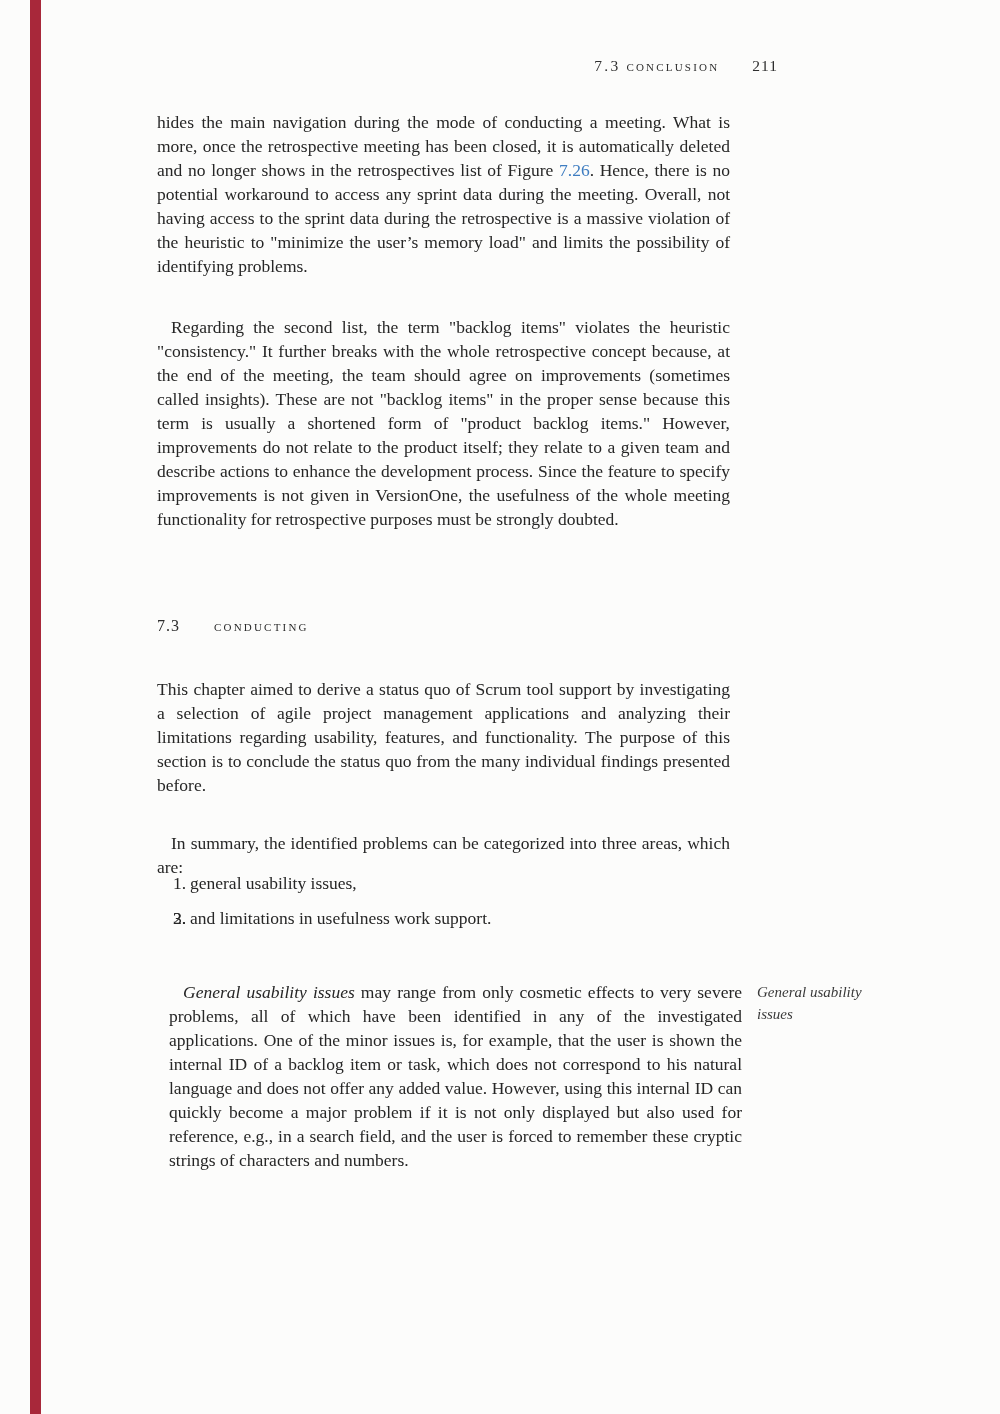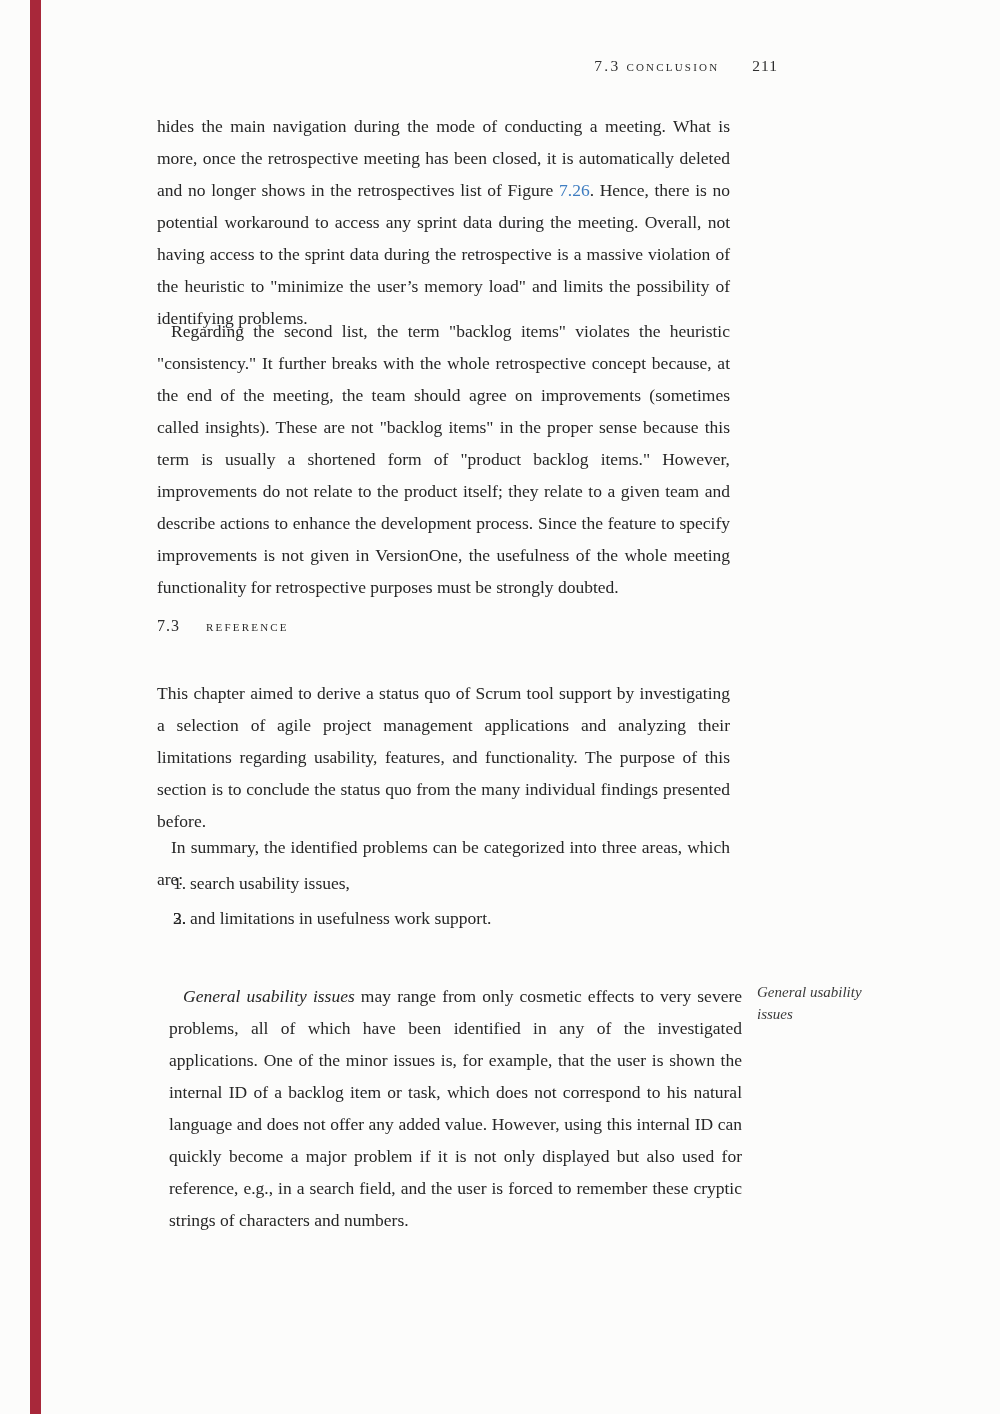--- a/index.html
+++ b/index.html
@@ -39,39 +39,39 @@
   .pagenum {
     font-size: 15.5px;
     letter-spacing: 1px;
   }
   p.body {
     position: absolute;
     left: 157px;
     width: 573px;
     margin: 0;
     font-size: 17.5px;
-    line-height: 32px;
+    line-height: 24px;
     text-align: justify;
   }
   .indent { text-indent: 14px; }
   #p1 { top: 110px; }
   #p2 { top: 315px; }
   #p3 { top: 677px; }
   #p4 { top: 831px; }
   #p5 { top: 980px; margin-left: 12px; }
   h2.section {
     position: absolute;
     left: 157px;
     top: 617px;
     margin: 0;
     font-size: 16px;
     font-weight: normal;
     color: #2b2b2b;
   }
-  h2.section .sec-num { margin-right: 26px; letter-spacing: 1px; }
+  h2.section .sec-num { margin-right: 34px; letter-spacing: 1px; }
   ol.problems {
     position: absolute;
     left: 157px;
     top: 871px;
     width: 573px;
     margin: 0;
     padding: 0;
     list-style: none;
     font-size: 17.5px;
   }
@@ -108,30 +108,30 @@
 
   <div class="running-header">
     <span class="sc">7.3 conclusion</span>
     <span class="pagenum">211</span>
   </div>
 
   <p class="body" id="p1"><span>hides the main navigation during the mode of conducting a meeting. What is more, once the retrospective meeting has been closed, it is automatically deleted and no longer shows in the retrospectives list of Figure </span><a class="fig-link">7.26</a><span>. Hence, there is no potential workaround to access any sprint data during the meeting. Overall, not having access to the sprint data during the retrospective is a massive violation of the heuristic to "minimize the user’s memory load" and limits the possibility of identifying problems.</span></p>
 
   <p class="body indent" id="p2">Regarding the second list, the term "backlog items" violates the heuristic "consistency." It further breaks with the whole retrospective concept because, at the end of the meeting, the team should agree on improvements (sometimes called insights). These are not "backlog items" in the proper sense because this term is usually a shortened form of "product backlog items." However, improvements do not relate to the product itself; they relate to a given team and describe actions to enhance the development process. Since the feature to specify improvements is not given in VersionOne, the usefulness of the whole meeting functionality for retrospective purposes must be strongly doubted.</p>
 
-  <h2 class="section"><span class="sec-num">7.3</span><span class="sc">reference</span></h2>
+  <h2 class="section"><span class="sec-num">7.3</span><span class="sc">conducting</span></h2>
 
   <p class="body" id="p3">This chapter aimed to derive a status quo of Scrum tool support by investigating a selection of agile project management applications and analyzing their limitations regarding usability, features, and functionality. The purpose of this section is to conclude the status quo from the many individual findings presented before.</p>
 
   <p class="body indent" id="p4">In summary, the identified problems can be categorized into three areas, which are:</p>
 
   <ol class="problems">
     <li>
       <span class="num">1.</span>
-      <span>search usability issues,</span>
+      <span>general usability issues,</span>
     </li>
     <li>
       <span class="num">2.</span>
     </li>
     <li>
       <span class="num">3.</span>
       <span>and limitations in usefulness work support.</span>
     </li>
   </ol>
 

